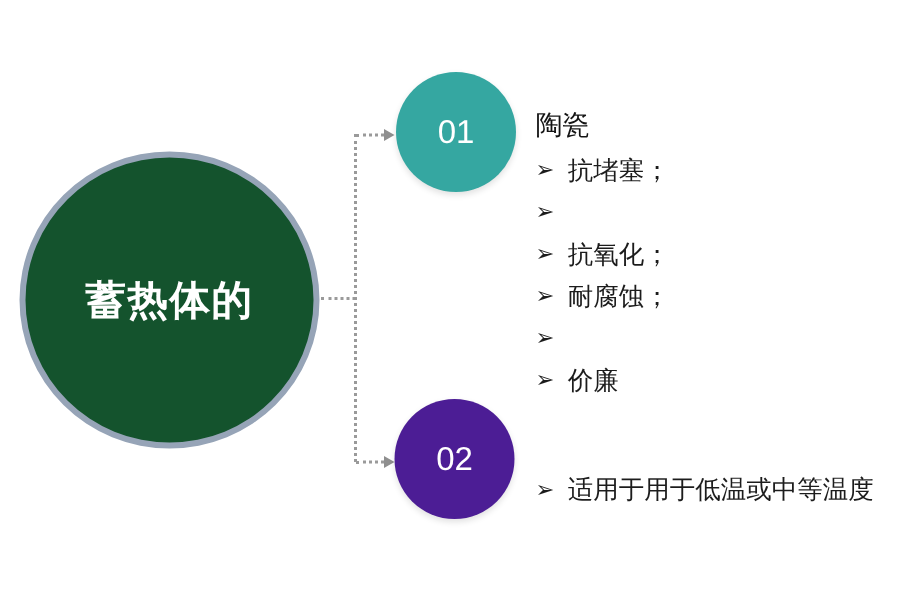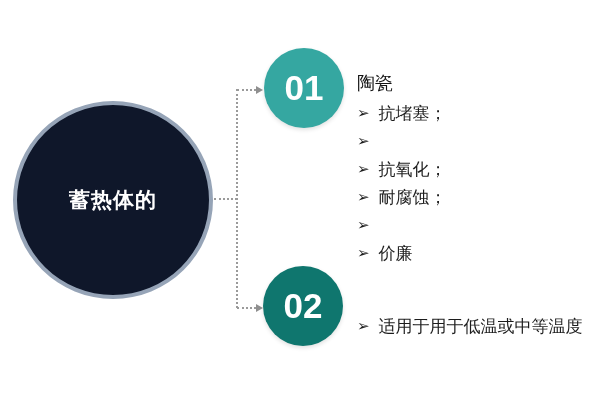--- a/index.html
+++ b/index.html
@@ -12,41 +12,41 @@
     width:600px;height:400px;
     background:#ffffff;
     overflow:hidden;
   }
   
   .main-circle{
     position:absolute;
     left:13px;top:101px;
     width:200px;height:198px;
     border-radius:50%;
-    background:#0f172a;
+    background:#14532d;
     border:4px solid #96a4b7;
     box-sizing:border-box;
     display:flex;flex-direction:column;
     align-items:center;justify-content:center;
     color:#ffffff;
-    font-size:21px;
+    font-size:27px;
     font-weight:600;
     line-height:34px;
     letter-spacing:1px;
     text-align:center;
   }
   
   .num-circle{
     position:absolute;
     width:80px;height:80px;
     border-radius:50%;
     display:flex;align-items:center;justify-content:center;
     color:#ffffff;
-    font-size:35px;
-    font-weight:700;
+    font-size:22px;
+    font-weight:400;
     box-shadow:0 2px 4px rgba(0,0,0,0.12);
   }
   .num-circle.one{left:264px;top:48px;}
   .num-circle.two{left:263px;top:266px;}
   
   .conn{position:absolute;}
   .conn.h{border-top:2px dotted #9a9a9a;height:0;}
   .conn.v{border-left:2px dotted #9a9a9a;width:0;}
   .conn-root{left:214px;top:198px;width:23px;}
   .conn-vert{left:236px;top:89px;height:219px;}
@@ -107,21 +107,21 @@
   <div class="conn h conn-root"></div>
   <div class="conn v conn-vert"></div>
   <div class="conn h conn-top"></div>
   <div class="conn h conn-bot"></div>
   <div class="arrowhead top"></div>
   <div class="arrowhead bot"></div>
 
   <div class="num-circle one" id="circle-1" style="background: rgb(53, 167, 161);">
     <span>01</span>
   </div>
-  <div class="num-circle two" id="circle-2" style="background: #0f766e;">
+  <div class="num-circle two" id="circle-2" style="background: #4c1d95;">
     <span>02</span>
   </div>
 
   <div class="section-heading heading-one">陶瓷</div>
   <ul class="bullet-list list-one">
     <li class="bullet-row">
       <span class="bullet-marker">➢</span>
       <span>抗堵塞；</span>
     </li>
     <li class="bullet-row">

